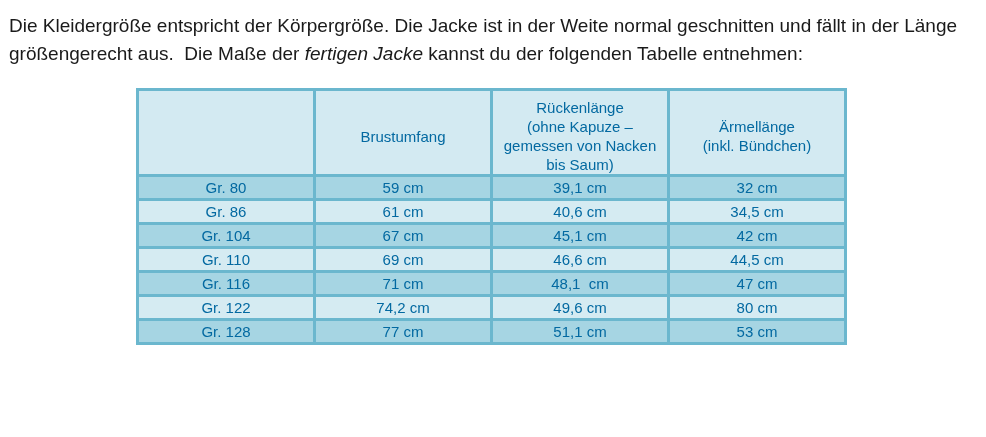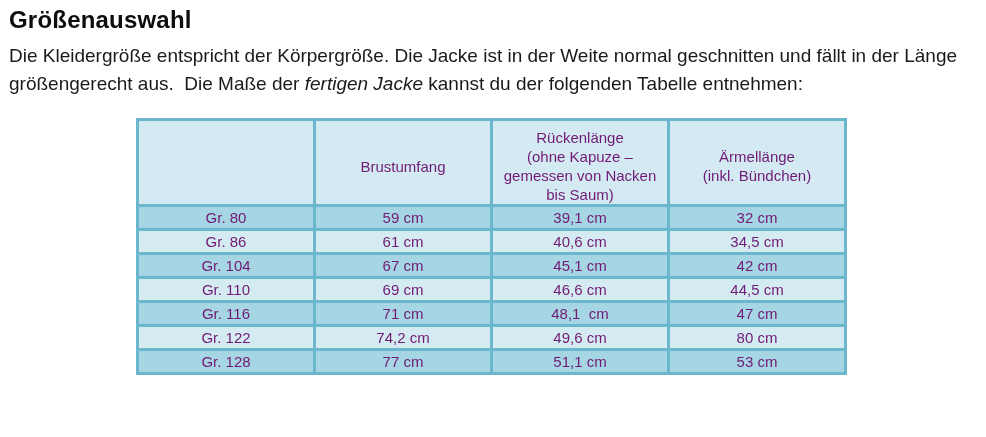--- a/index.html
+++ b/index.html
@@ -39,21 +39,21 @@
     background: #d3eaf2;
   }
   table.size-table col { width: 25%; }
   table.size-table th,
   table.size-table td {
     border: 3px solid #6bb7ce;
     text-align: center;
     vertical-align: middle;
     font-size: 15px;
     font-weight: normal;
-    color: #701a75;
+    color: #0369a1;
     white-space: pre-wrap;
     overflow: hidden;
   }
   table.size-table th {
     height: 80px;
     background: #d3eaf2;
     line-height: 19px;
     padding-top: 7px;
   }
   table.size-table td {
@@ -62,21 +62,20 @@
     padding: 1px 2px;
   }
   tbody tr:nth-child(odd) td { background: #a6d5e3; }
   tbody tr:nth-child(even) td { background: #d5ebf2; }
 </style>
 </head>
 <body>
 
 <div class="page">
 
-  <h1 class="page-title">Größenauswahl</h1>
 
   <p class="intro"><span>Die Kleidergröße entspricht der Körpergröße. Die Jacke ist in der Weite normal geschnitten und fällt in der Länge
 größengerecht aus.  Die Maße der </span><em>fertigen Jacke</em><span> kannst du der folgenden Tabelle entnehmen:</span></p>
 
   <div class="size-table-wrap">
     <table class="size-table">
       <colgroup>
           <col>
           <col>
           <col>

